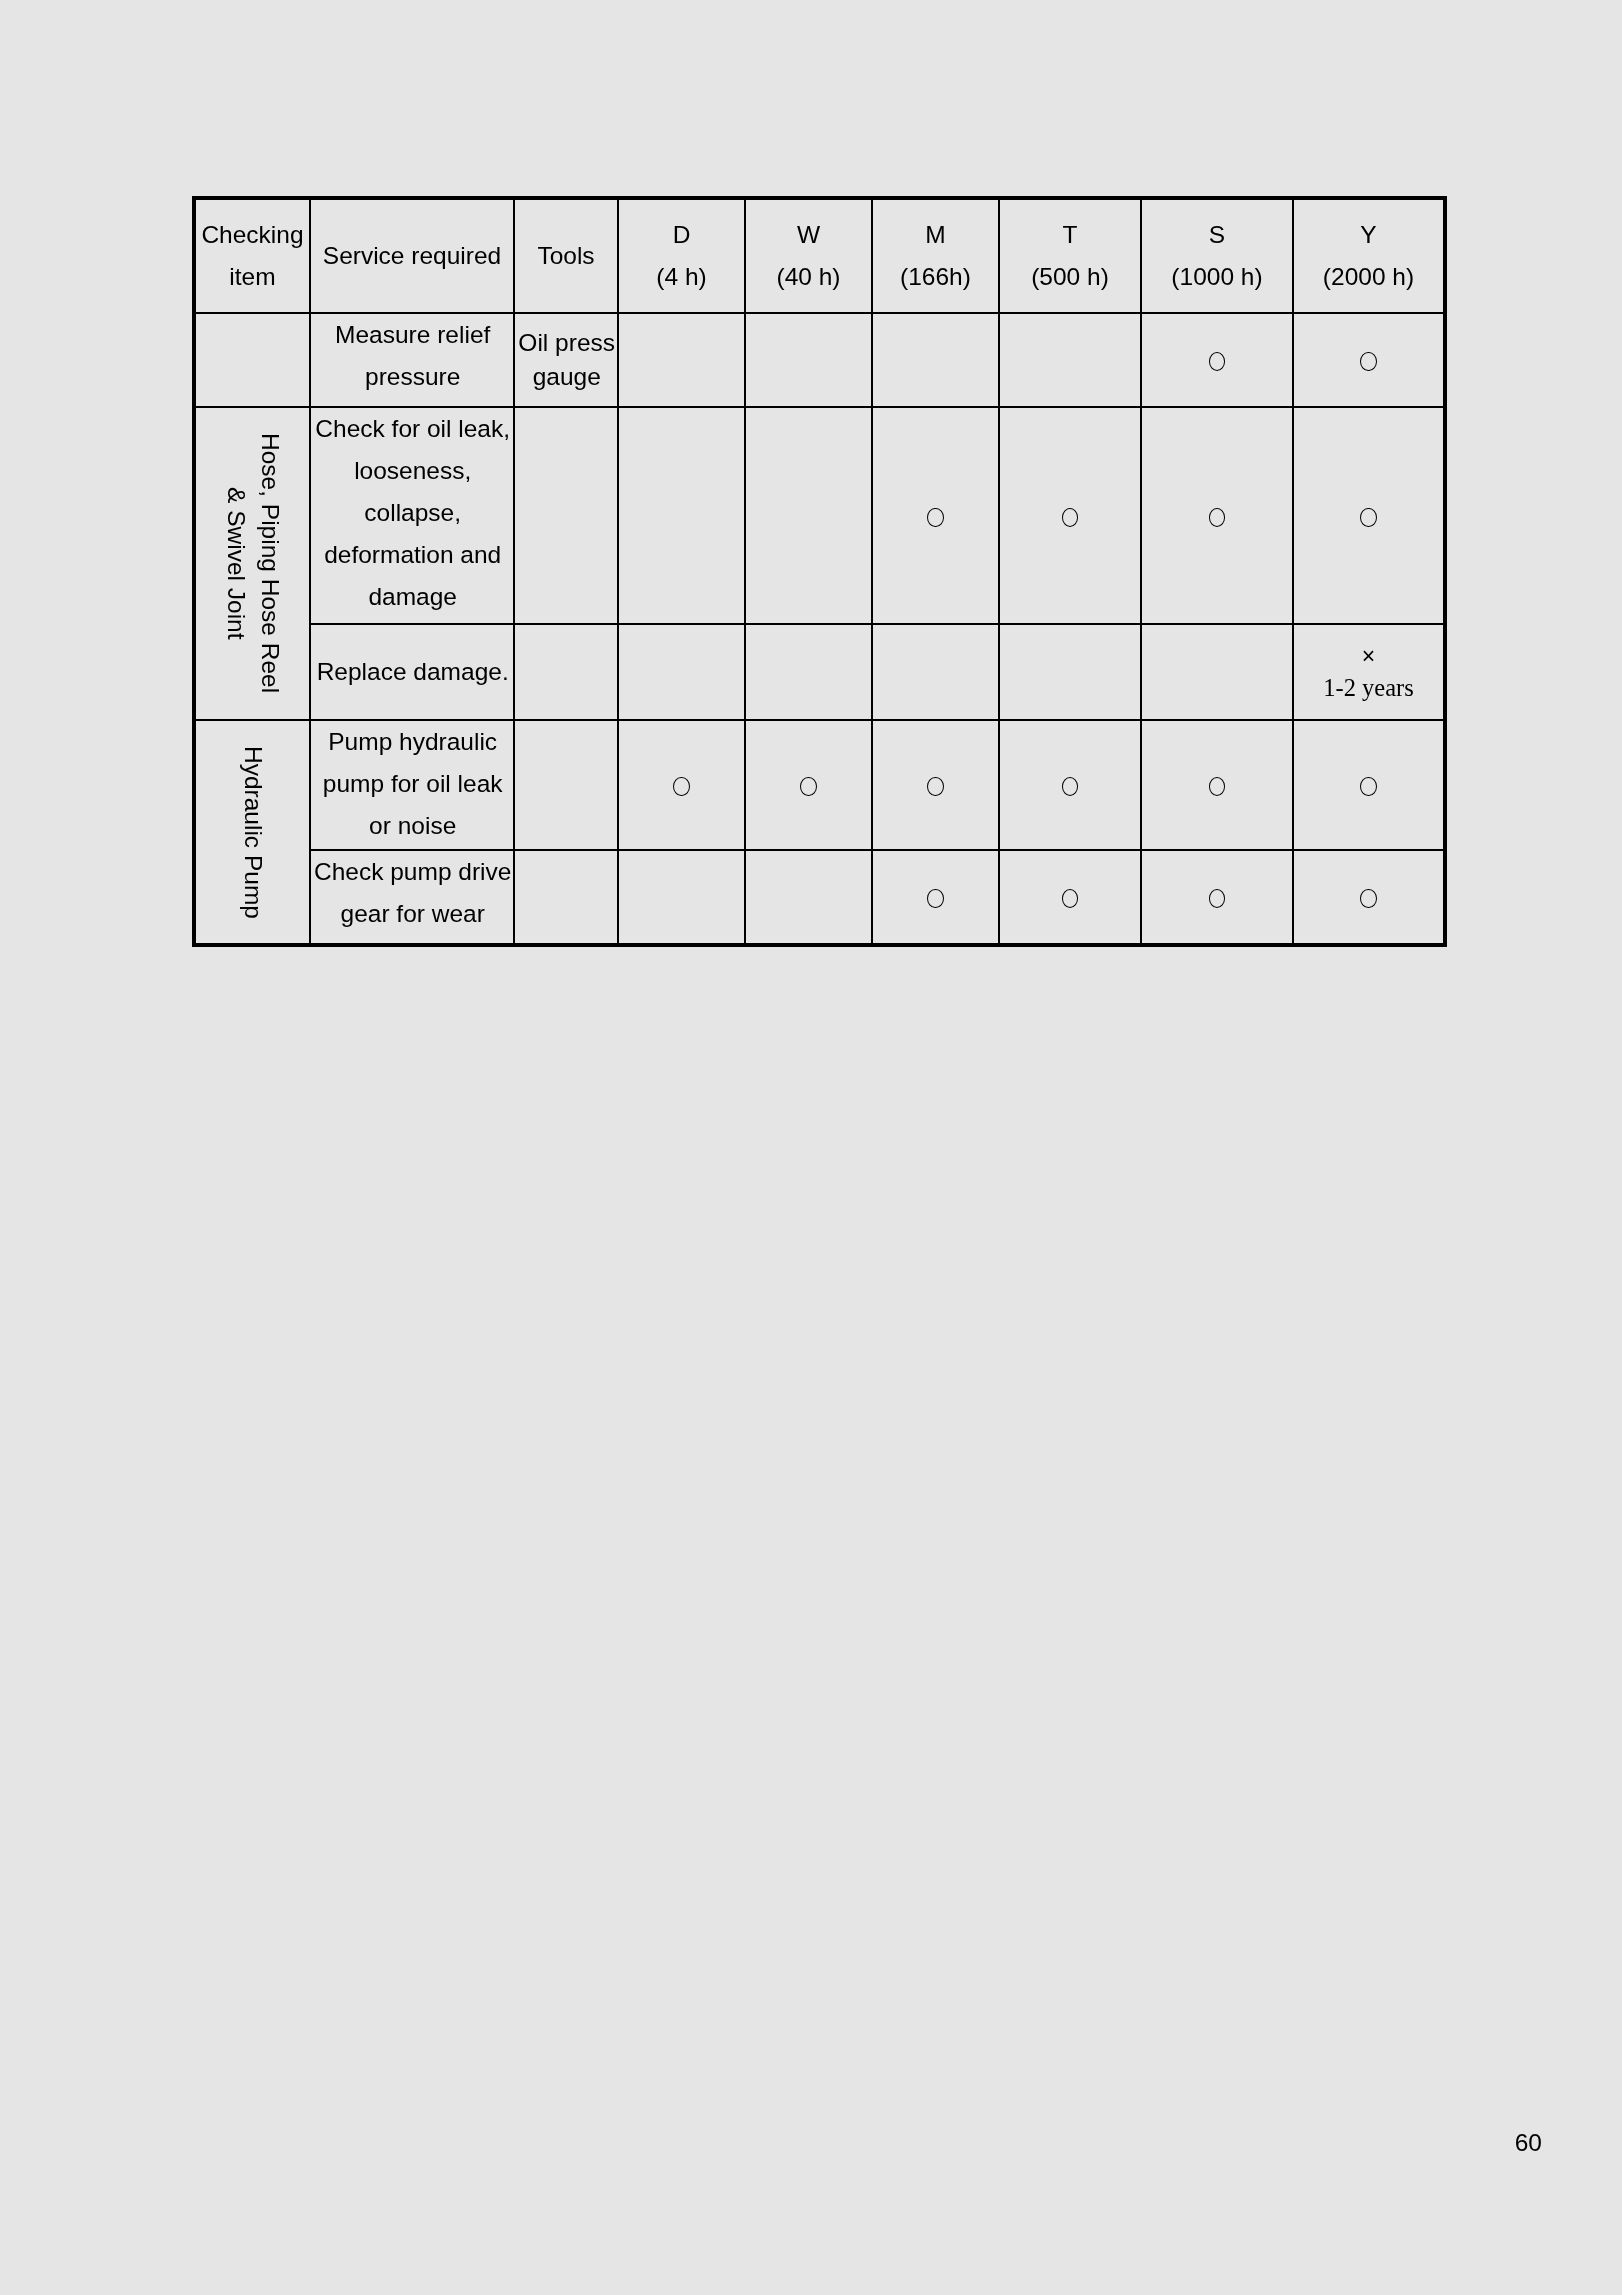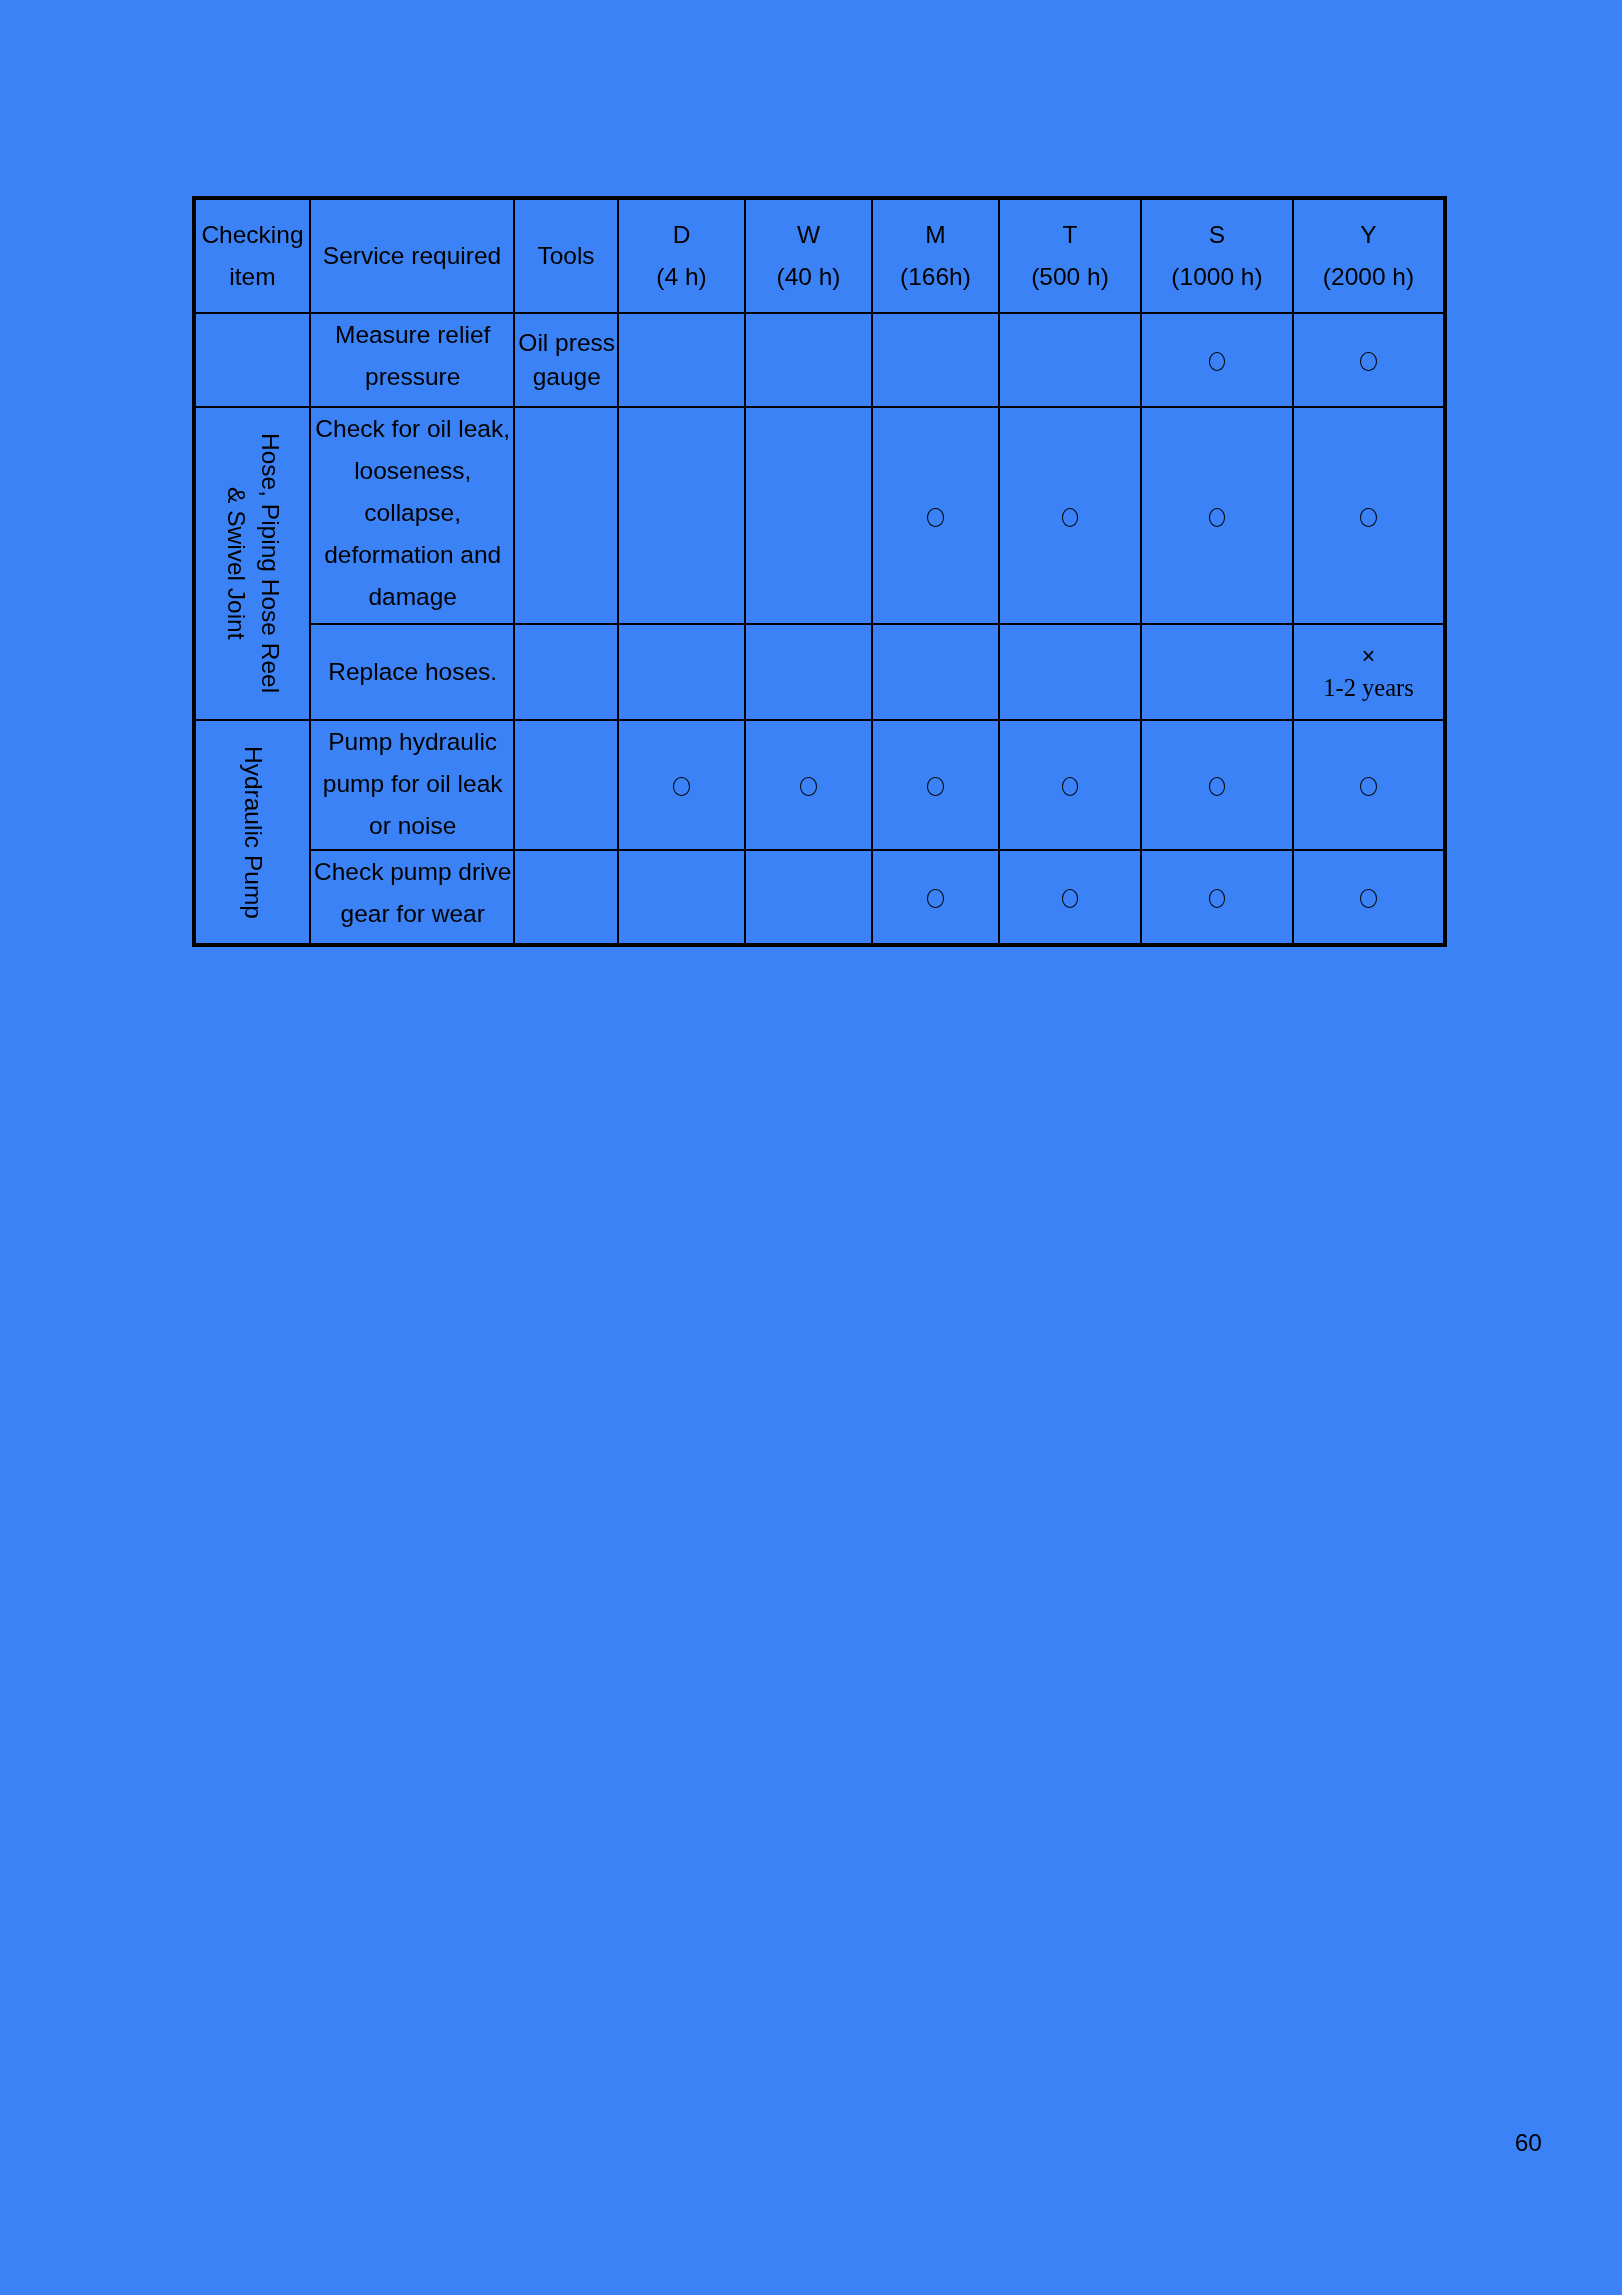--- a/index.html
+++ b/index.html
@@ -13,21 +13,21 @@
       position: relative;
       font-family: "Liberation Sans", sans-serif;
       color: #000000;
       overflow: hidden;
     }
     .page {
       position: absolute;
       left: 0; top: 0;
       width: 1622px;
       height: 2295px;
-      background: #3b82f6;
+      background: #e5e5e5;
     }
     table.maint {
       position: absolute;
       left: 192px;
       top: 196px;
       border-collapse: collapse;
       table-layout: fixed;
       border: 4.8px solid #000;
     }
     table.maint td, table.maint th {
@@ -186,21 +186,21 @@
       <td></td>
       <td></td>
       <td><span class="circle"></span></td>
       <td><span class="circle"></span></td>
       <td><span class="circle"></span></td>
       <td><span class="circle"></span></td>
     </tr>
 
     <tr style="height:96px">
       <td class="svc mid">
-        <span class="hdr-line">Replace hoses.</span>
+        <span class="hdr-line">Replace damage.</span>
       </td>
       <td></td>
       <td></td>
       <td></td>
       <td></td>
       <td></td>
       <td></td>
       <td>
         <span class="x-mark">×</span>
         <span class="x-note">1-2 years</span>

